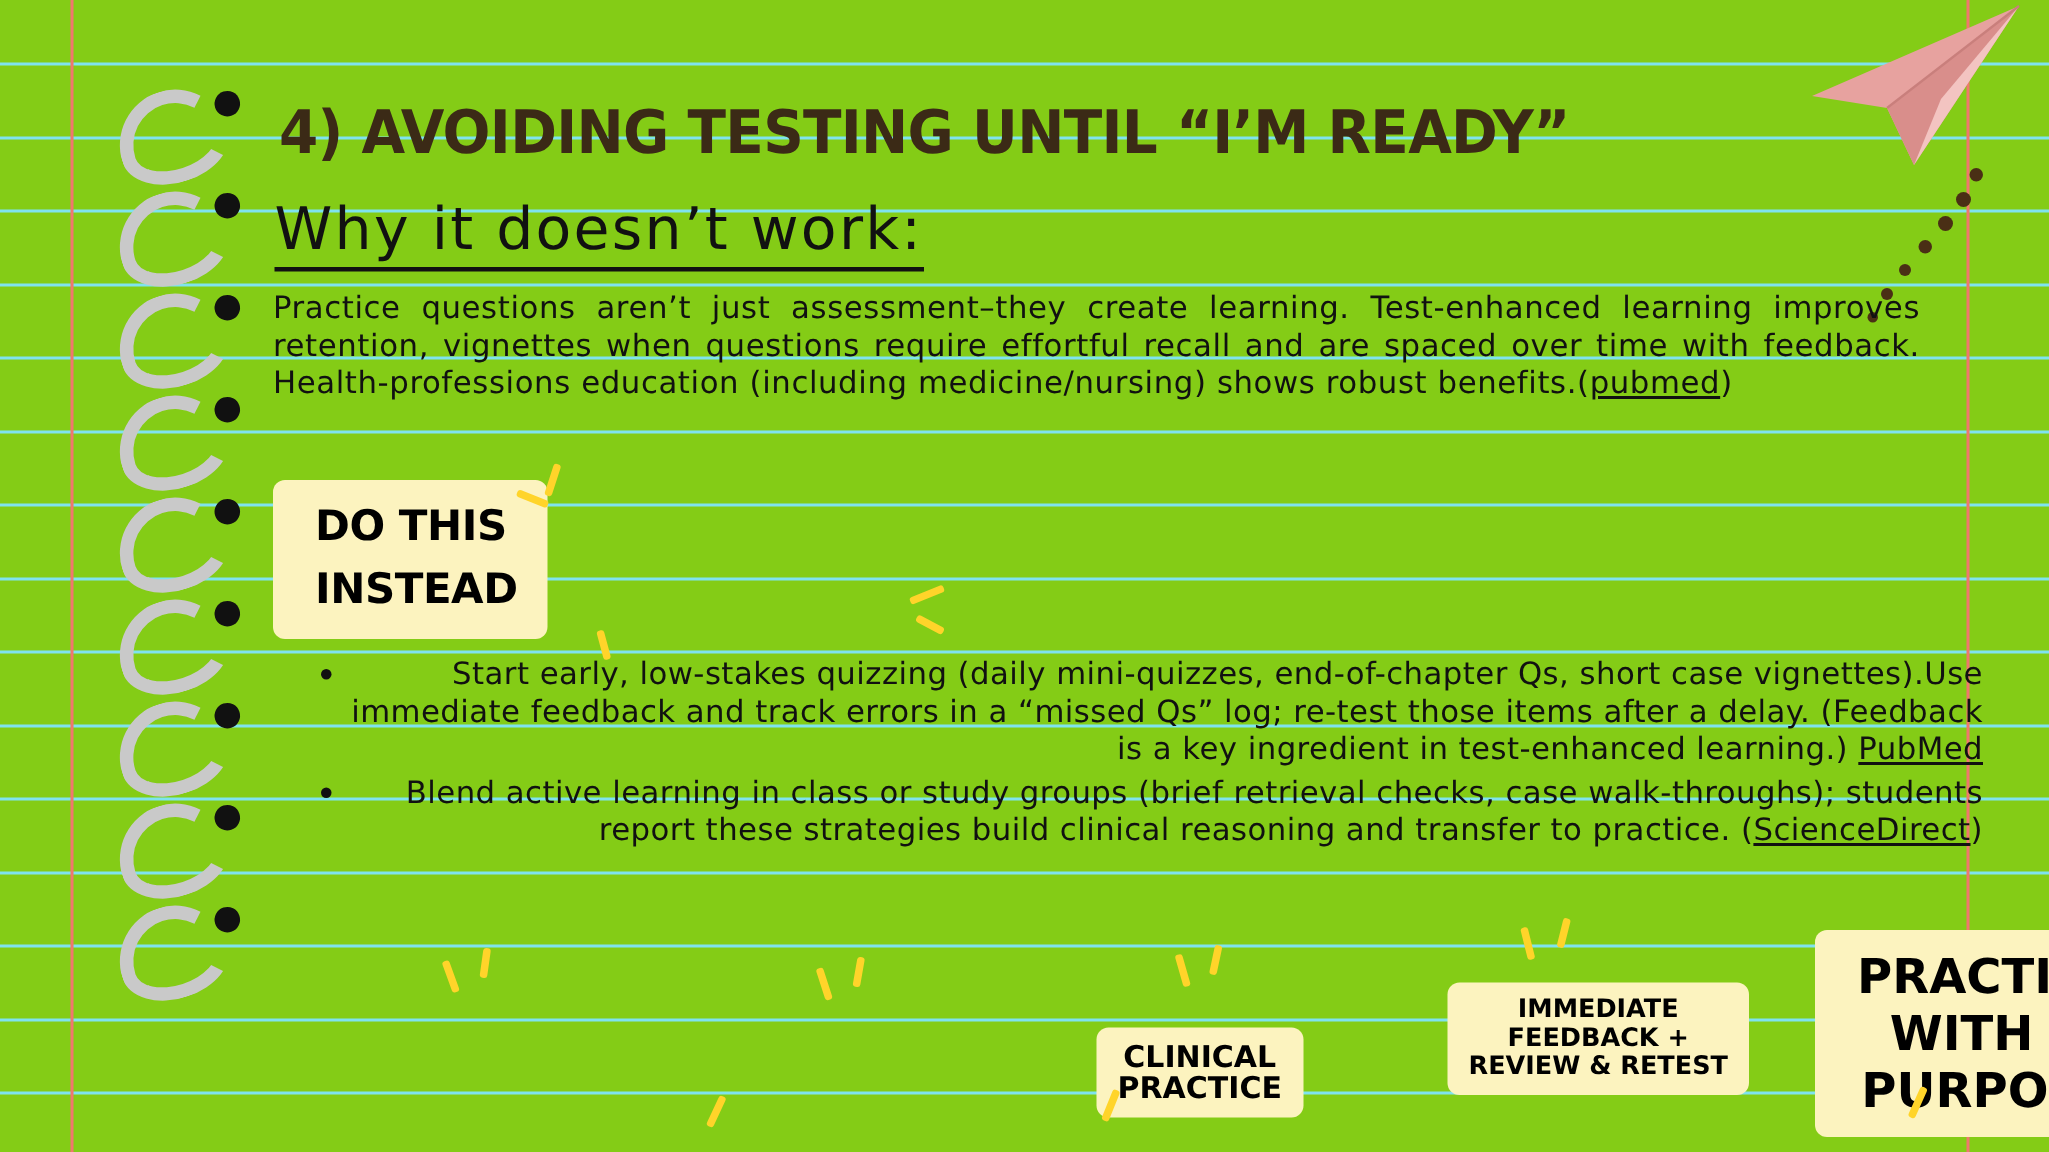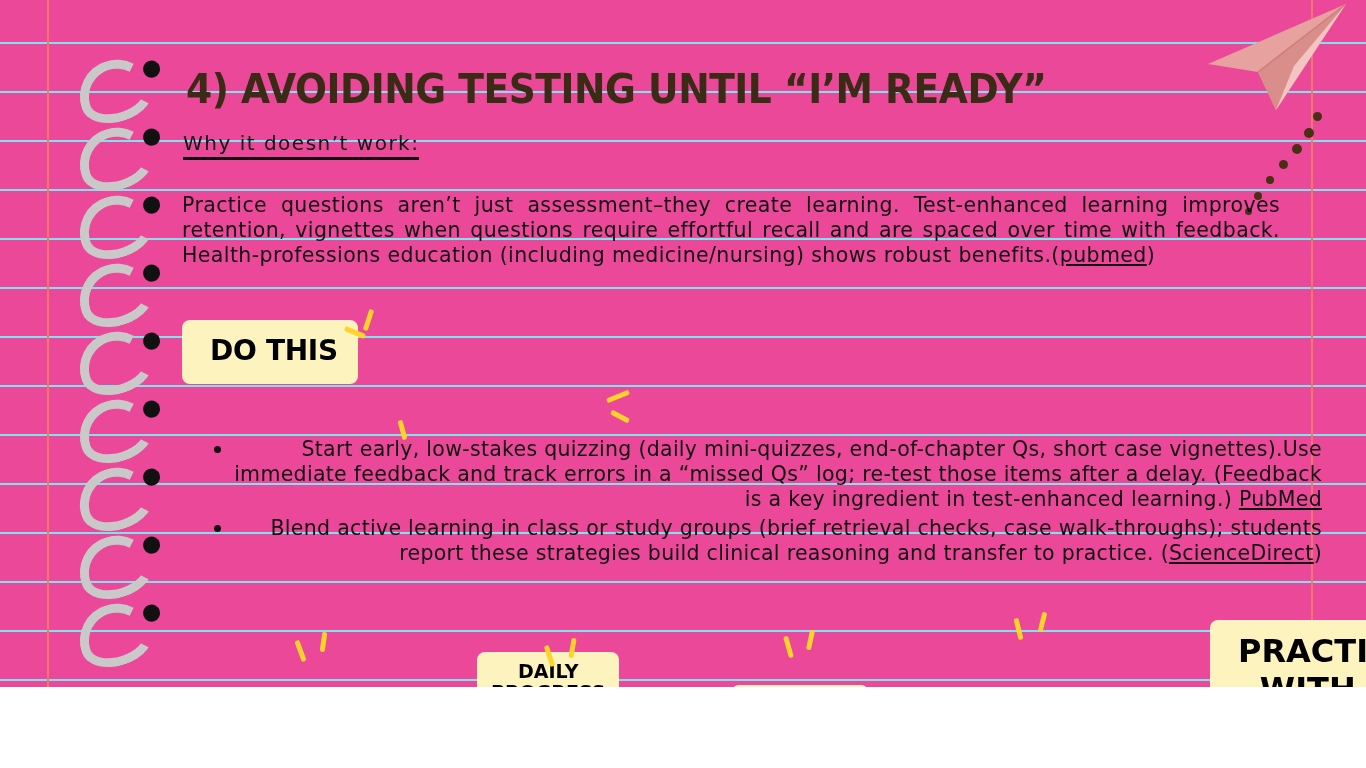--- a/index.html
+++ b/index.html
@@ -9,22 +9,22 @@
   }
   body {
     width: 1366px;
     height: 768px;
     overflow: hidden;
     font-family: "DejaVu Sans", sans-serif;
   }
   #slide {
     position: relative;
     width: 1366px;
-    height: 687px;
-    background: #ec4899;
+    height: 768px;
+    background: #84cc16;
     overflow: hidden;
   }
 
   
   .rule-lines {
     position: absolute;
     left: 0; top: 0;
     width: 1366px; height: 768px;
     background-image: repeating-linear-gradient(
       to bottom,
@@ -116,21 +116,21 @@
     transform-origin: left center;
     white-space: nowrap;
   }
   h2.subtitle {
     position: absolute;
     left: 5px;
     top: 131px;
     margin: 0;
     font-family: "DejaVu Sans", sans-serif;
     font-weight: 400;
-    font-size: 20px;
+    font-size: 39px;
     color: #111;
     border-bottom: 3px solid #111;
     padding-bottom: 2px;
     letter-spacing: 1.5px;
   }
   .body-para {
     position: absolute;
     left: 4px;
     top: 193px;
     width: 1098px;
@@ -285,40 +285,41 @@
   <div class="content">
 
     <h1 class="title">4) AVOIDING TESTING UNTIL “I’M READY”</h1>
 
     <h2 class="subtitle">Why it doesn’t work:</h2>
 
     <p class="body-para"><span>Practice questions aren’t just assessment–they create learning. Test-enhanced learning improves retention, vignettes when questions require effortful recall and are spaced over time with feedback. Health-professions education (including medicine/nursing) shows robust benefits.(</span><a href="#">pubmed</a><span>)</span></p>
 
     <div class="do-this">
       <span class="l">DO THIS</span>
+      <span class="l">INSTEAD</span>
     </div>
     <i class="spark" style="left:188px; top:309px; width:5px;  height:22px; transform:rotate(18deg);"></i>
     <i class="spark" style="left:166px; top:330px; width:22px; height:5px;  transform:rotate(22deg);"></i>
     <i class="spark" style="left:428px; top:394px; width:24px; height:5px;  transform:rotate(-22deg);"></i>
     <i class="spark" style="left:432px; top:414px; width:20px; height:5px;  transform:rotate(28deg);"></i>
     <i class="spark" style="left:222px; top:420px; width:5px;  height:20px; transform:rotate(-15deg);"></i>
 
     <ul class="bullets">
       <li><span>Start early, low-stakes quizzing (daily mini-quizzes, end-of-chapter Qs, short case vignettes).Use immediate feedback and track errors in a “missed Qs” log; re-test those items after a delay. (Feedback is a key ingredient in test-enhanced learning.)  </span><a href="#">PubMed</a><span></span></li>
       <li><span>Blend active learning in class or study groups (brief retrieval checks, case walk-throughs); students report these strategies build clinical reasoning and transfer to practice. (</span><a href="#">ScienceDirect</a><span>)</span></li>
     </ul>
 
-    <div class="tag tag-1">
-      <span>DAILY</span>
-      <span>PROGRESS</span>
-      <span>LOGS!</span>
-    </div>
     <div class="tag tag-2">
       <span>CLINICAL</span>
       <span>PRACTICE</span>
+    </div>
+    <div class="tag tag-3">
+      <span>IMMEDIATE</span>
+      <span>FEEDBACK +</span>
+      <span>REVIEW &amp; RETEST</span>
     </div>
     <div class="tag tag-4">
       <span>PRACTICE</span>
       <span>WITH A</span>
       <span>PURPOSE</span>
     </div>
 
     <i class="spark" style="left:120px; top:640px; width:5px; height:22px; transform:rotate(-20deg);"></i>
     <i class="spark" style="left:143px; top:632px; width:5px; height:20px; transform:rotate(8deg);"></i>
     <i class="spark" style="left:297px; top:730px; width:5px; height:22px; transform:rotate(25deg);"></i>

